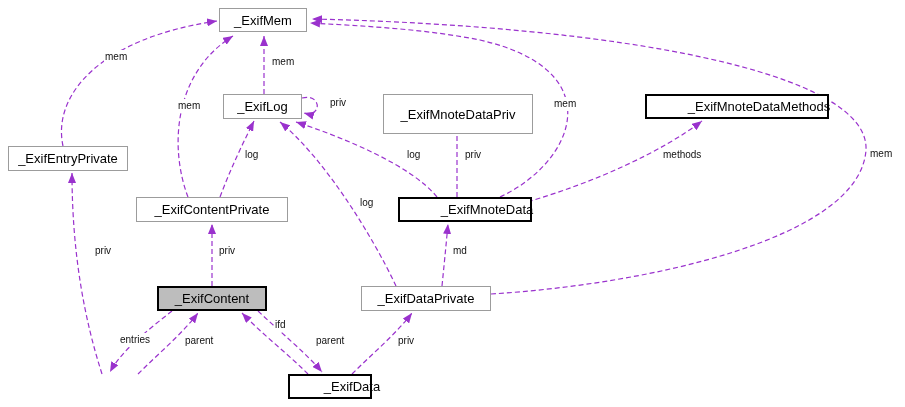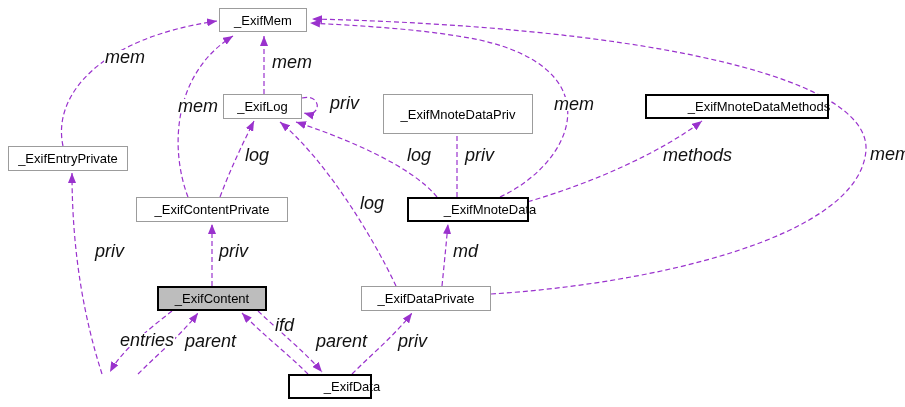--- a/index.html
+++ b/index.html
@@ -18,22 +18,22 @@
   .edge{fill:none;stroke:var(--edge-color);stroke-width:1.2;stroke-dasharray:5 3;}
   .arrowhead{fill:var(--edge-color);stroke:none;}
   .node{
     position:absolute;display:flex;align-items:center;justify-content:center;
     font-size:13px;color:#000;background:#fff;z-index:2;white-space:nowrap;
     border:1px solid var(--plain-border);cursor:pointer;
   }
   .node.strong{border:2px solid var(--strong-border);padding-left:44px;}
   .node.focus{border:2px solid var(--strong-border);background:var(--focus-fill);}
   .edge-label{
-    position:absolute;font-size:18px;line-height:14px;color:#111;
-    z-index:3;background:#fff;padding:0 1px;white-space:nowrap;font-style:italic;
+    position:absolute;font-size:10px;line-height:14px;color:#111;
+    z-index:3;background:#fff;padding:0 1px;white-space:nowrap;
   }
 </style>
 </head>
 <body>
 
 <div class="diagram">
 
   <svg class="edge-layer" width="905" height="407" viewBox="0 0 905 407">
     <defs>
       <marker id="arrow" viewBox="0 0 10 8" refX="10" refY="4" markerWidth="10" markerHeight="8" markerUnits="userSpaceOnUse" orient="auto">
@@ -61,21 +61,21 @@
     <path class="edge" d="M 258 311 C 280 332, 305 352, 322 372" marker-end="url(#arrow)"></path>
     <path class="edge" d="M 352 374 C 372 354, 396 334, 412 313" marker-end="url(#arrow)"></path>
   </svg>
 
   <div class="node plain" style="left:219px;top:8px;width:88px;height:24px">_ExifMem</div>
   <div class="node plain" style="left:223px;top:94px;width:79px;height:25px">_ExifLog</div>
   <div class="node plain" style="left:383px;top:94px;width:150px;height:40px">_ExifMnoteDataPriv</div>
   <div class="node strong" style="left:645px;top:94px;width:184px;height:25px">_ExifMnoteDataMethods</div>
   <div class="node plain" style="left:8px;top:146px;width:120px;height:25px">_ExifEntryPrivate</div>
   <div class="node plain" style="left:136px;top:197px;width:152px;height:25px">_ExifContentPrivate</div>
-  <div class="node strong" style="left:407px;top:197px;width:122px;height:25px">_ExifMnoteData</div>
+  <div class="node strong" style="left:398px;top:197px;width:134px;height:25px">_ExifMnoteData</div>
   <div class="node focus" style="left:157px;top:286px;width:110px;height:25px">_ExifContent</div>
   <div class="node plain" style="left:361px;top:286px;width:130px;height:25px">_ExifDataPrivate</div>
   <div class="node strong" style="left:288px;top:374px;width:84px;height:25px">_ExifData</div>
 
   <div class="edge-label" style="left:104px;top:50px">mem</div>
   <div class="edge-label" style="left:271px;top:55px">mem</div>
   <div class="edge-label" style="left:177px;top:99px">mem</div>
   <div class="edge-label" style="left:553px;top:97px">mem</div>
   <div class="edge-label" style="left:869px;top:147px">mem</div>
   <div class="edge-label" style="left:329px;top:96px">priv</div>

